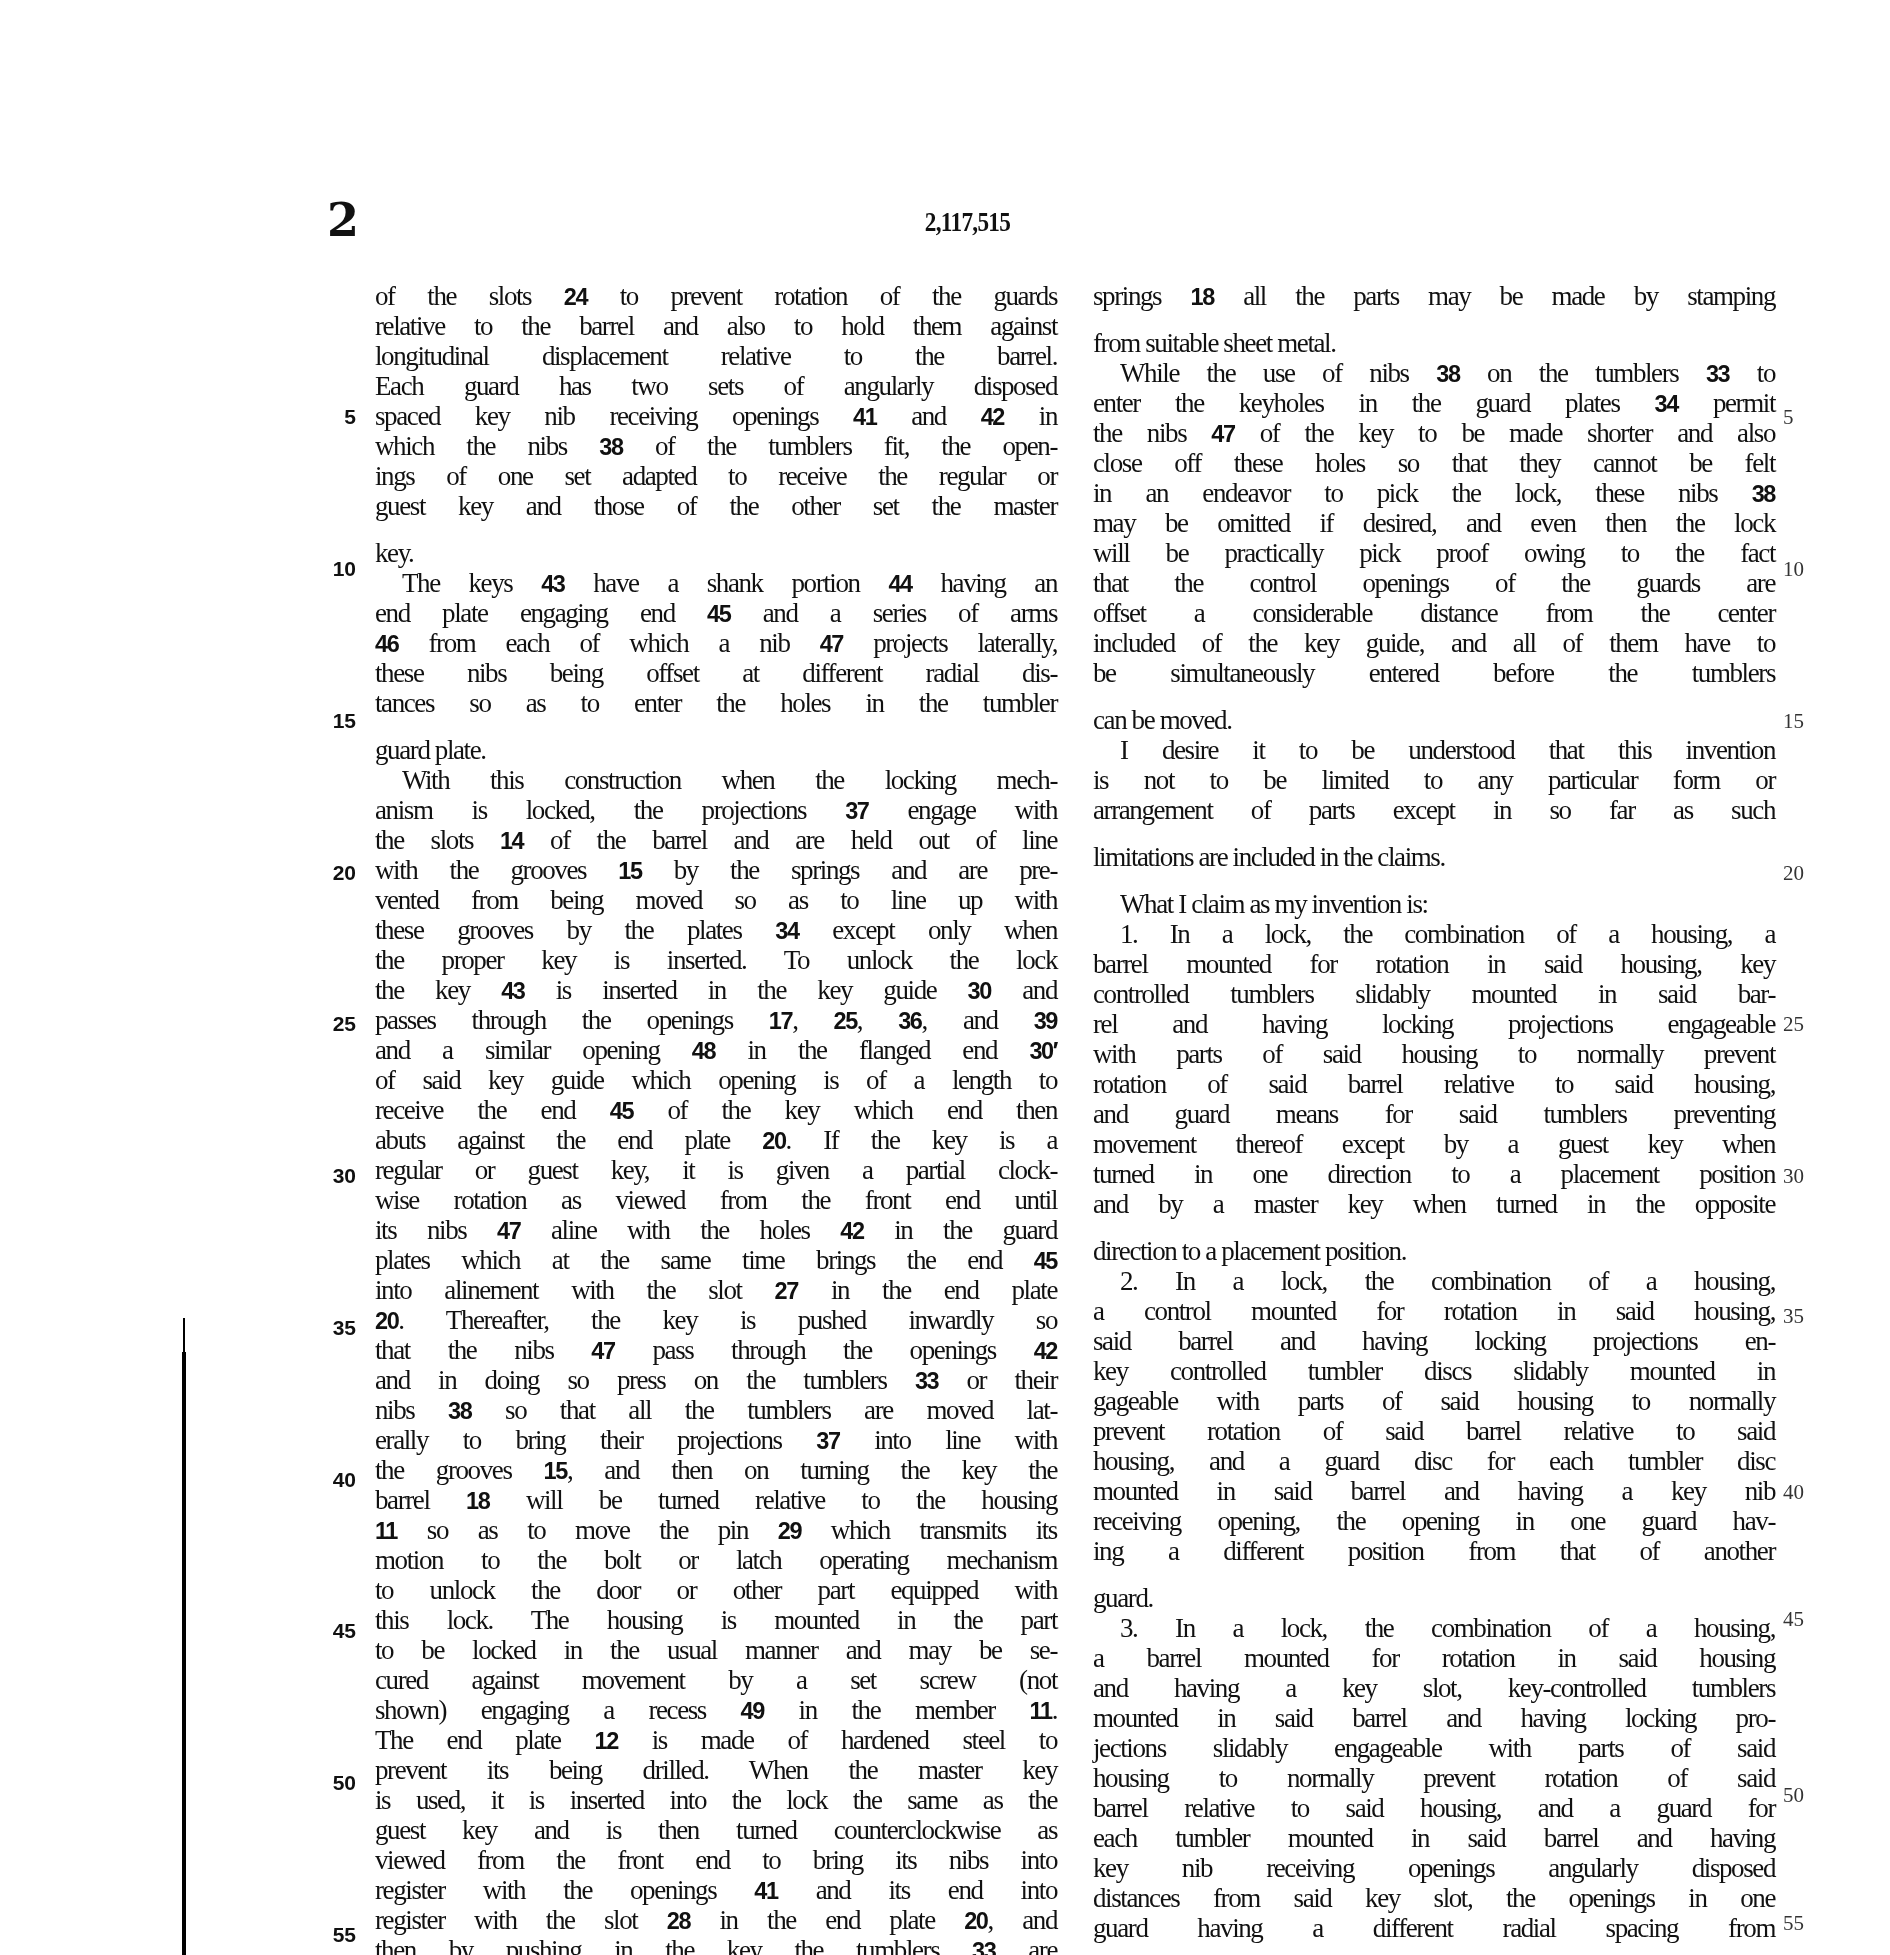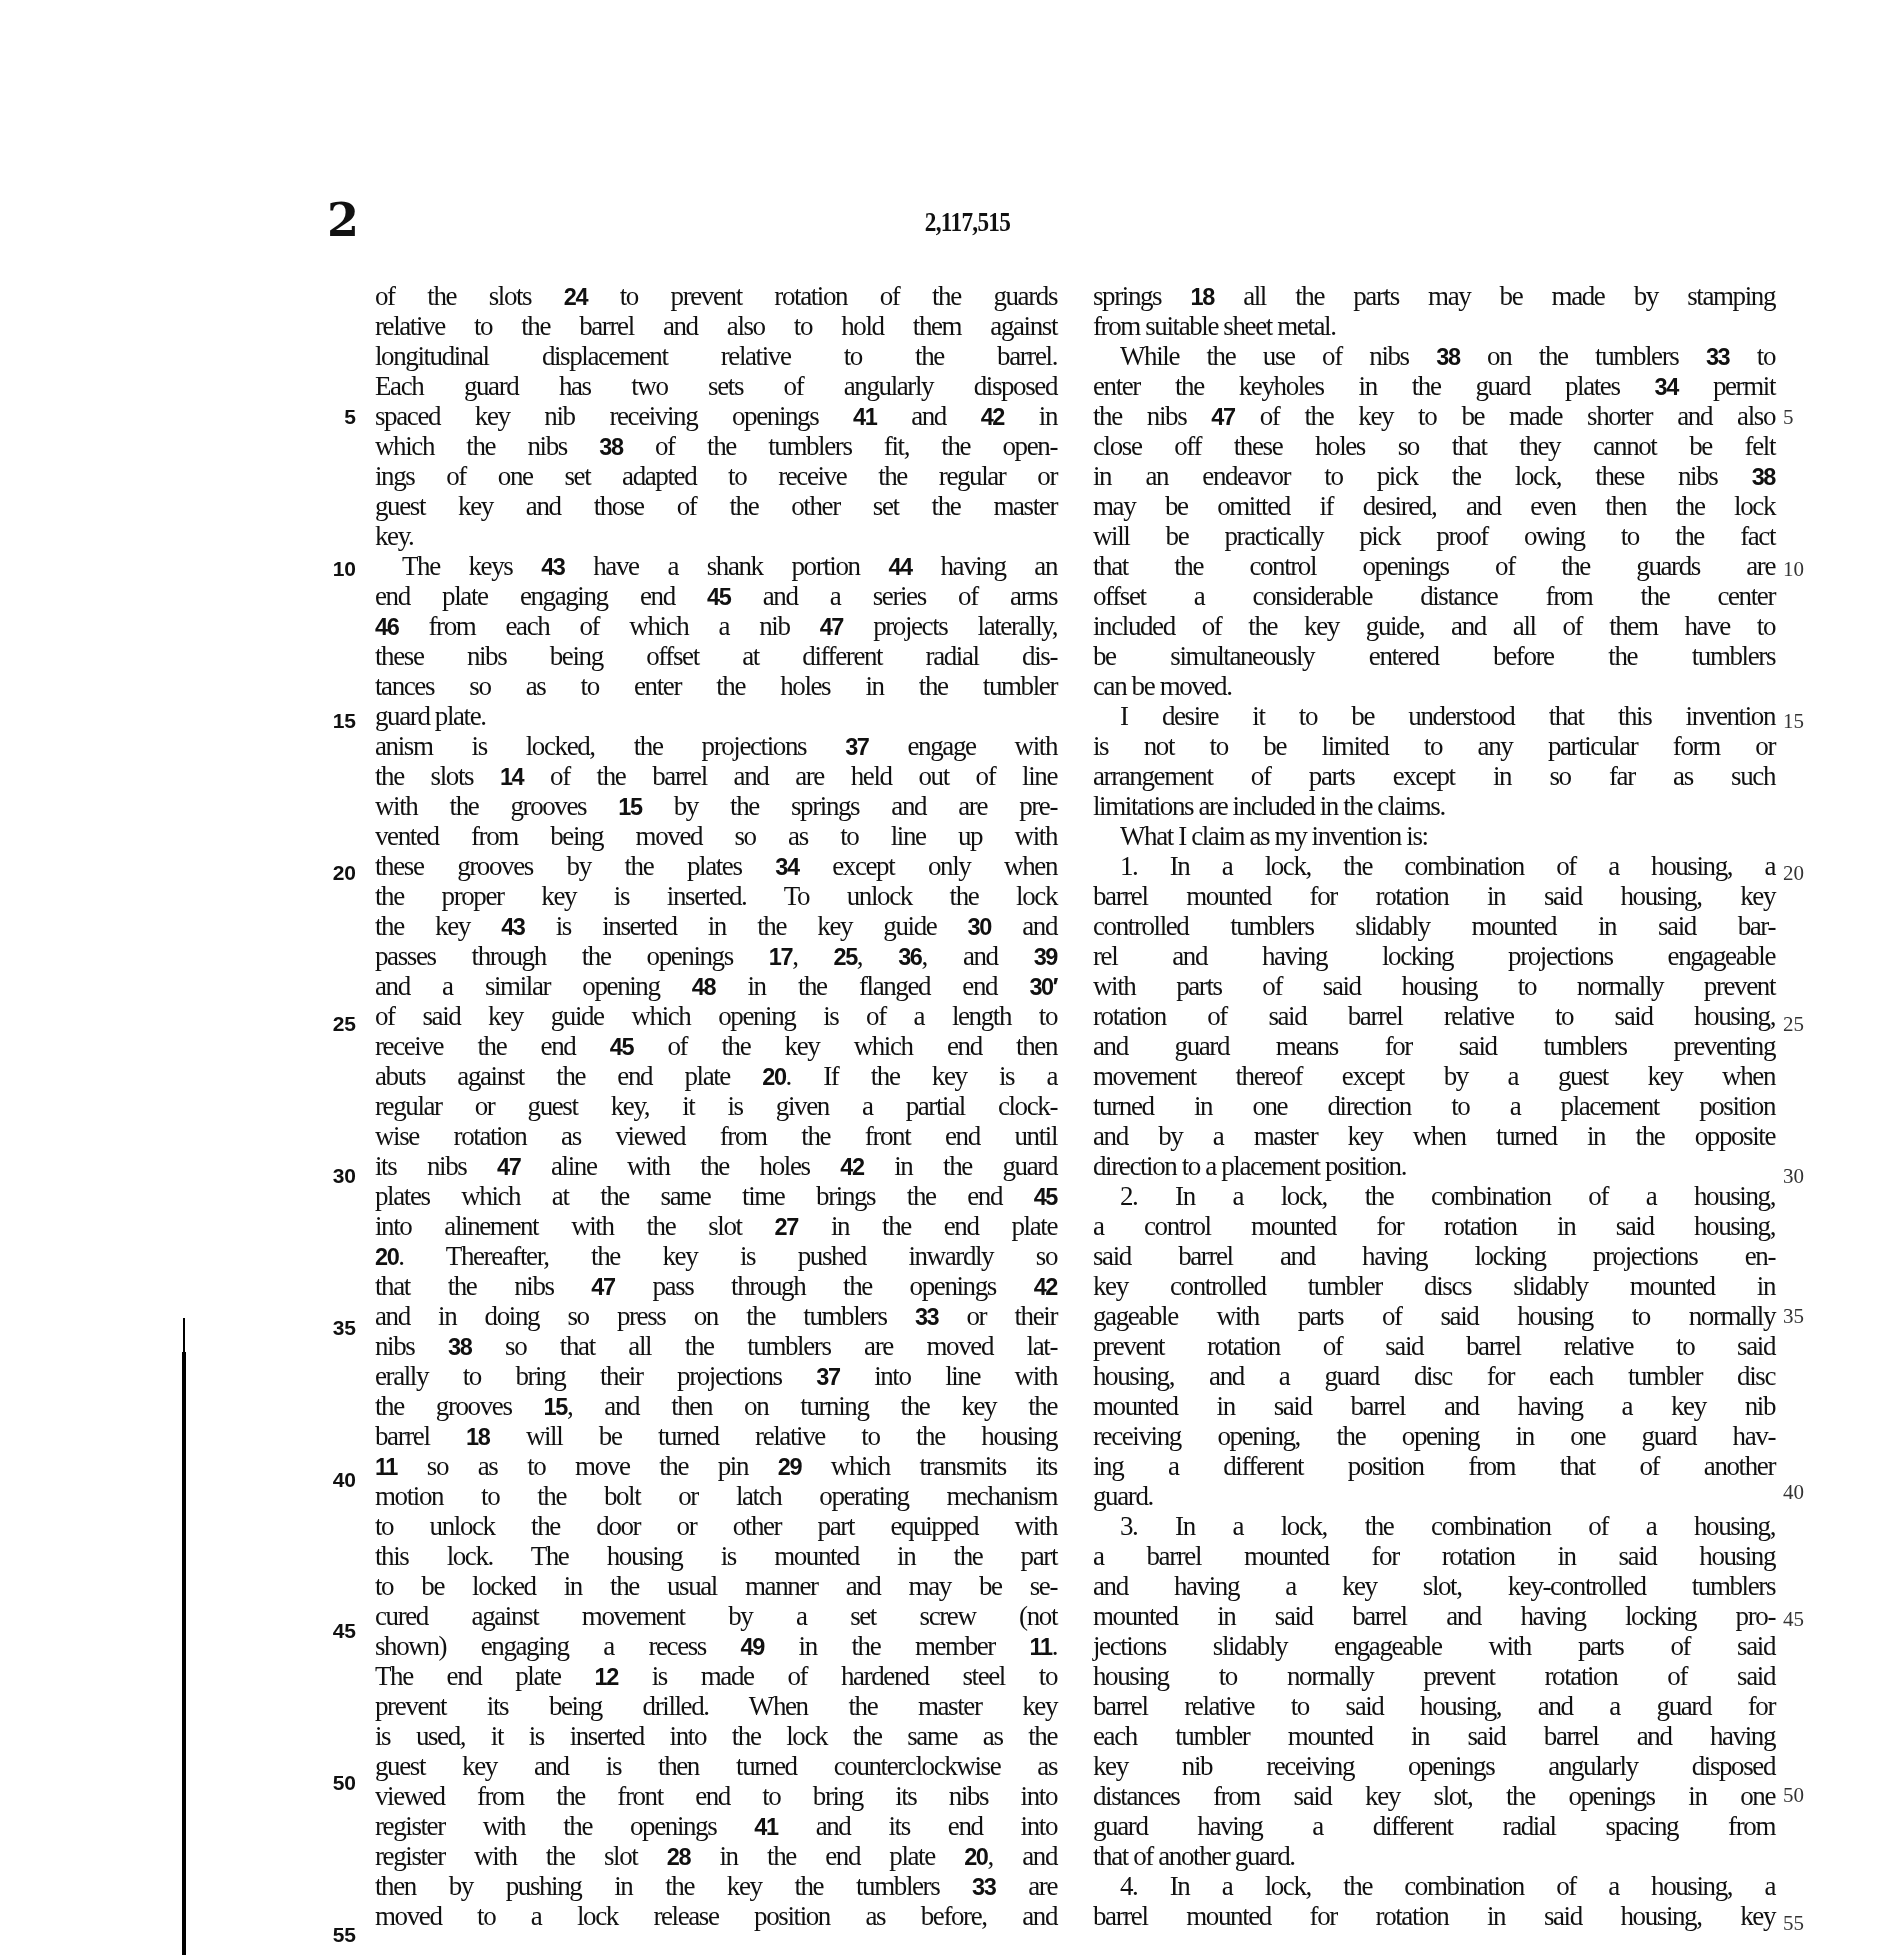--- a/index.html
+++ b/index.html
@@ -3,21 +3,21 @@
 <meta charset="utf-8">
 <style>
   html, body { margin: 0; padding: 0; background: #ffffff; }
   body { width: 1890px; height: 2777px; position: relative; overflow: hidden; font-family: "Liberation Serif", "DejaVu Serif", serif; color: #111; }
   .page-num { position: absolute; left: 327px; top: 197px; font-size: 46px; font-weight: bold; line-height: 1; font-family: "DejaVu Serif", serif; }
   .patent-no { position: absolute; left: 897px; top: 209px; width: 141px; text-align: center; font-size: 27px; font-weight: bold; line-height: 1; letter-spacing: -0.8px; transform: scaleX(0.86); transform-origin: center; }
   .column { position: absolute; top: 281px; width: 682px; }
   .col-left { left: 375px; }
   .col-right { left: 1093px; }
   .line { height: 30px; line-height: 30px; font-size: 27px; white-space: nowrap; text-align: justify; text-align-last: justify; transform-origin: left center; }
-  .line.last { text-align-last: left; }
+  .line.last { text-align-last: left; margin-top: 17px; }
   .line b { font-weight: bold; font-family: "Liberation Sans", sans-serif; font-size: 23.5px; }
   .line.indent { text-indent: 27px; }
   .cond { font-stretch: condensed; letter-spacing: -1.4px; }
   .lnums { position: absolute; top: 281px; width: 35px; }
   .lnums-left { left: 321px; text-align: right; }
   .lnums-right { left: 1783px; text-align: left; }
   .lnum { position: absolute; font-size: 21px; line-height: 30px; height: 30px; }
   .lnums-left .lnum { right: 0; font-weight: bold; font-family: "Liberation Sans", sans-serif; }
   .lnums-right .lnum { left: 0; color: #333; font-weight: normal; }
   .margin-bar { position: absolute; left: 183px; top: 1318px; width: 1.6px; height: 35px; background: #000; }
@@ -54,20 +54,21 @@
     <div class="line cond" style="">which the nibs <b>38</b> of the tumblers fit, the open-</div>
     <div class="line cond" style="">ings of one set adapted to receive the regular or</div>
     <div class="line cond" style="">guest key and those of the other set the master</div>
     <div class="line cond last" style="">key.</div>
     <div class="line cond indent" style="">The keys <b>43</b> have a shank portion <b>44</b> having an</div>
     <div class="line cond" style="">end plate engaging end <b>45</b> and a series of arms</div>
     <div class="line cond" style=""><b>46</b> from each of which a nib <b>47</b> projects laterally,</div>
     <div class="line cond" style="">these nibs being offset at different radial dis-</div>
     <div class="line cond" style="">tances so as to enter the holes in the tumbler</div>
     <div class="line cond last" style="">guard plate.</div>
+    <div class="line cond indent" style="">With this construction when the locking mech-</div>
     <div class="line cond" style="">anism is locked, the projections <b>37</b> engage with</div>
     <div class="line cond" style="">the slots <b>14</b> of the barrel and are held out of line</div>
     <div class="line cond" style="">with the grooves <b>15</b> by the springs and are pre-</div>
     <div class="line cond" style="">vented from being moved so as to line up with</div>
     <div class="line cond" style="">these grooves by the plates <b>34</b> except only when</div>
     <div class="line cond" style="">the proper key is inserted.  To unlock the lock</div>
     <div class="line cond" style="">the key <b>43</b> is inserted in the key guide <b>30</b> and</div>
     <div class="line cond" style="">passes through the openings <b>17</b>, <b>25</b>, <b>36</b>, and <b>39</b></div>
     <div class="line cond" style="">and a similar opening <b>48</b> in the flanged end <b>30′</b></div>
     <div class="line cond" style="">of said key guide which opening is of a length to</div>

